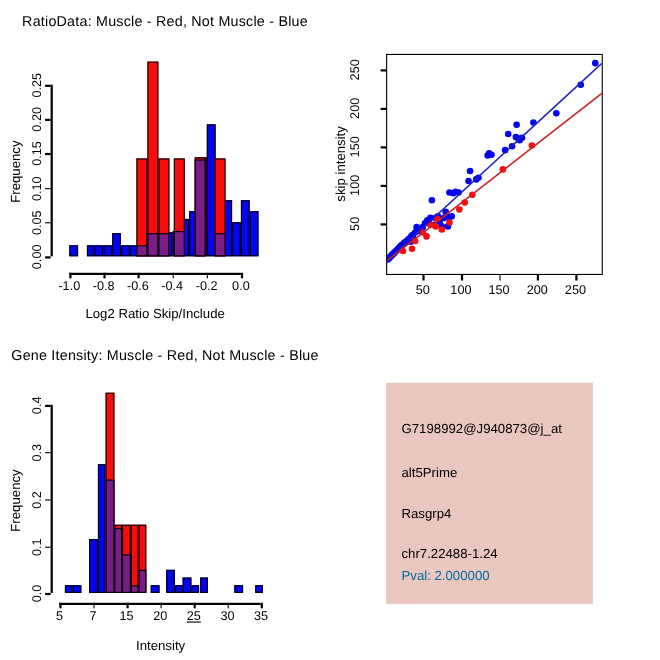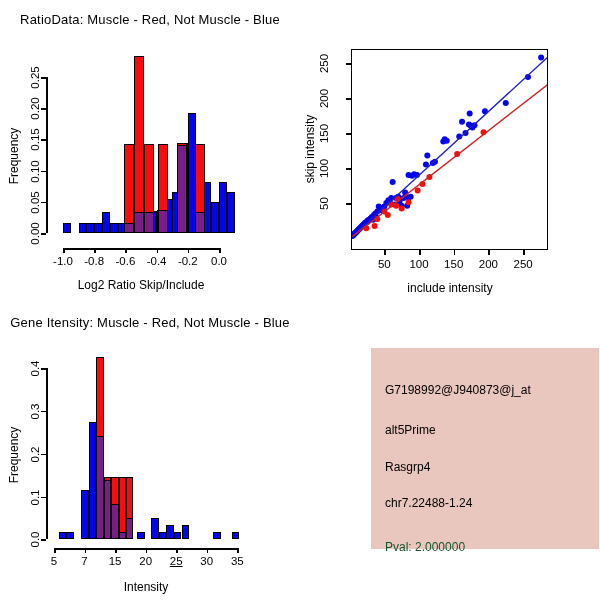--- a/index.html
+++ b/index.html
@@ -15,21 +15,21 @@
   .xlab{position:absolute;width:100%;text-align:center;font-size:12px;}
   .ylab{position:absolute;width:120px;text-align:center;font-size:12px;
         transform:rotate(-90deg);transform-origin:center center;}
   .axline{position:absolute;background:#000;}
   .tick{position:absolute;background:#000;}
   .ticklab{position:absolute;font-size:11.5px;text-align:center;width:40px;}
   .yticklab{position:absolute;font-size:11.5px;text-align:center;width:40px;height:13px;
             transform:rotate(-90deg);transform-origin:center center;}
   .bar{position:absolute;border:1px solid #000;box-sizing:border-box;}
   .plotbox{position:absolute;border:1px solid #000;box-sizing:border-box;background:#fff;}
-  .infobox{position:absolute;left:51px;top:48px;width:228px;height:201px;background:#E9C6BE;margin-left:20px;}
+  .infobox{position:absolute;left:51px;top:48px;width:188px;height:201px;background:#E9C6BE;}
   .infoline{position:absolute;left:14px;font-size:12px;white-space:nowrap;}
   svg{position:absolute;overflow:hidden;}
 </style>
 </head>
 <body>
 
 <div id="screen">
 
   <div class="panel" id="panel-ratio">
     <div class="chart-title">RatioData: Muscle - Red, Not Muscle - Blue</div>
@@ -91,21 +91,20 @@
       <div class="bar" style="left: 123.84px; top: 222.704px; width: 10.14px; height: 10.296px; background: rgb(122, 29, 134);"></div>
       <div class="bar" style="left: 133.98px; top: 212.408px; width: 10.14px; height: 20.592px; background: rgb(122, 29, 134);"></div>
       <div class="bar" style="left: 144.12px; top: 212.408px; width: 10.14px; height: 20.592px; background: rgb(122, 29, 134);"></div>
       <div class="bar" style="left: 158.16px; top: 209.912px; width: 10.14px; height: 23.088px; background: rgb(122, 29, 134);"></div>
       <div class="bar" style="left: 176.88px; top: 145.016px; width: 10.14px; height: 87.984px; background: rgb(122, 29, 134);"></div>
       <div class="bar" style="left: 194.82px; top: 212.408px; width: 10.14px; height: 20.592px; background: rgb(122, 29, 134);"></div>
     </div>
 
   <div class="panel" id="panel-scatter">
     <div class="ylab" style="left:-50px;top:142px;">skip intensity</div>
-    <div class="xlab" style="left:0px;top:281px;">include intensity</div>
     <div class="plotbox" style="left:51px;top:49px;width:197px;height:201px;"></div>
   <div class="tick" style="left: 84.3px; top: 250px; width: 1.5px; height: 5px;"></div>
       <div class="ticklab" style="left: 64.3px; top: 258px;">50</div>
       <div class="tick" style="left: 119px; top: 250px; width: 1.5px; height: 5px;"></div>
       <div class="ticklab" style="left: 99px; top: 258px;">100</div>
       <div class="tick" style="left: 153.7px; top: 250px; width: 1.5px; height: 5px;"></div>
       <div class="ticklab" style="left: 133.7px; top: 258px;">150</div>
       <div class="tick" style="left: 188.4px; top: 250px; width: 1.5px; height: 5px;"></div>
       <div class="ticklab" style="left: 168.4px; top: 258px;">200</div>
       <div class="tick" style="left: 223.1px; top: 250px; width: 1.5px; height: 5px;"></div>
@@ -267,17 +266,17 @@
       <div class="bar" style="left: 118.522px; top: 232.238px; width: 7.4542px; height: 7.062px; background: rgb(122, 29, 134);"></div>
       <div class="bar" style="left: 125.976px; top: 217.9px; width: 7.4542px; height: 21.4px; background: rgb(122, 29, 134);"></div>
     </div>
 
   <div class="panel" id="panel-info">
     <div class="infobox">
       <div class="infoline" style="top: 35px; color: rgb(0, 0, 0);">G7198992@J940873@j_at</div>
       <div class="infoline" style="top: 75px; color: rgb(0, 0, 0);">alt5Prime</div>
       <div class="infoline" style="top: 112px; color: rgb(0, 0, 0);">Rasgrp4</div>
       <div class="infoline" style="top: 148px; color: rgb(0, 0, 0);">chr7.22488-1.24</div>
-      <div class="infoline" style="top: 192px; color: #14532d;">Pval: 2.000000</div>
+      <div class="infoline" style="top: 168px; color: #0369a1;">Pval: 2.000000</div>
     </div>
   </div>
 
 </div>
 
 </body></html>

